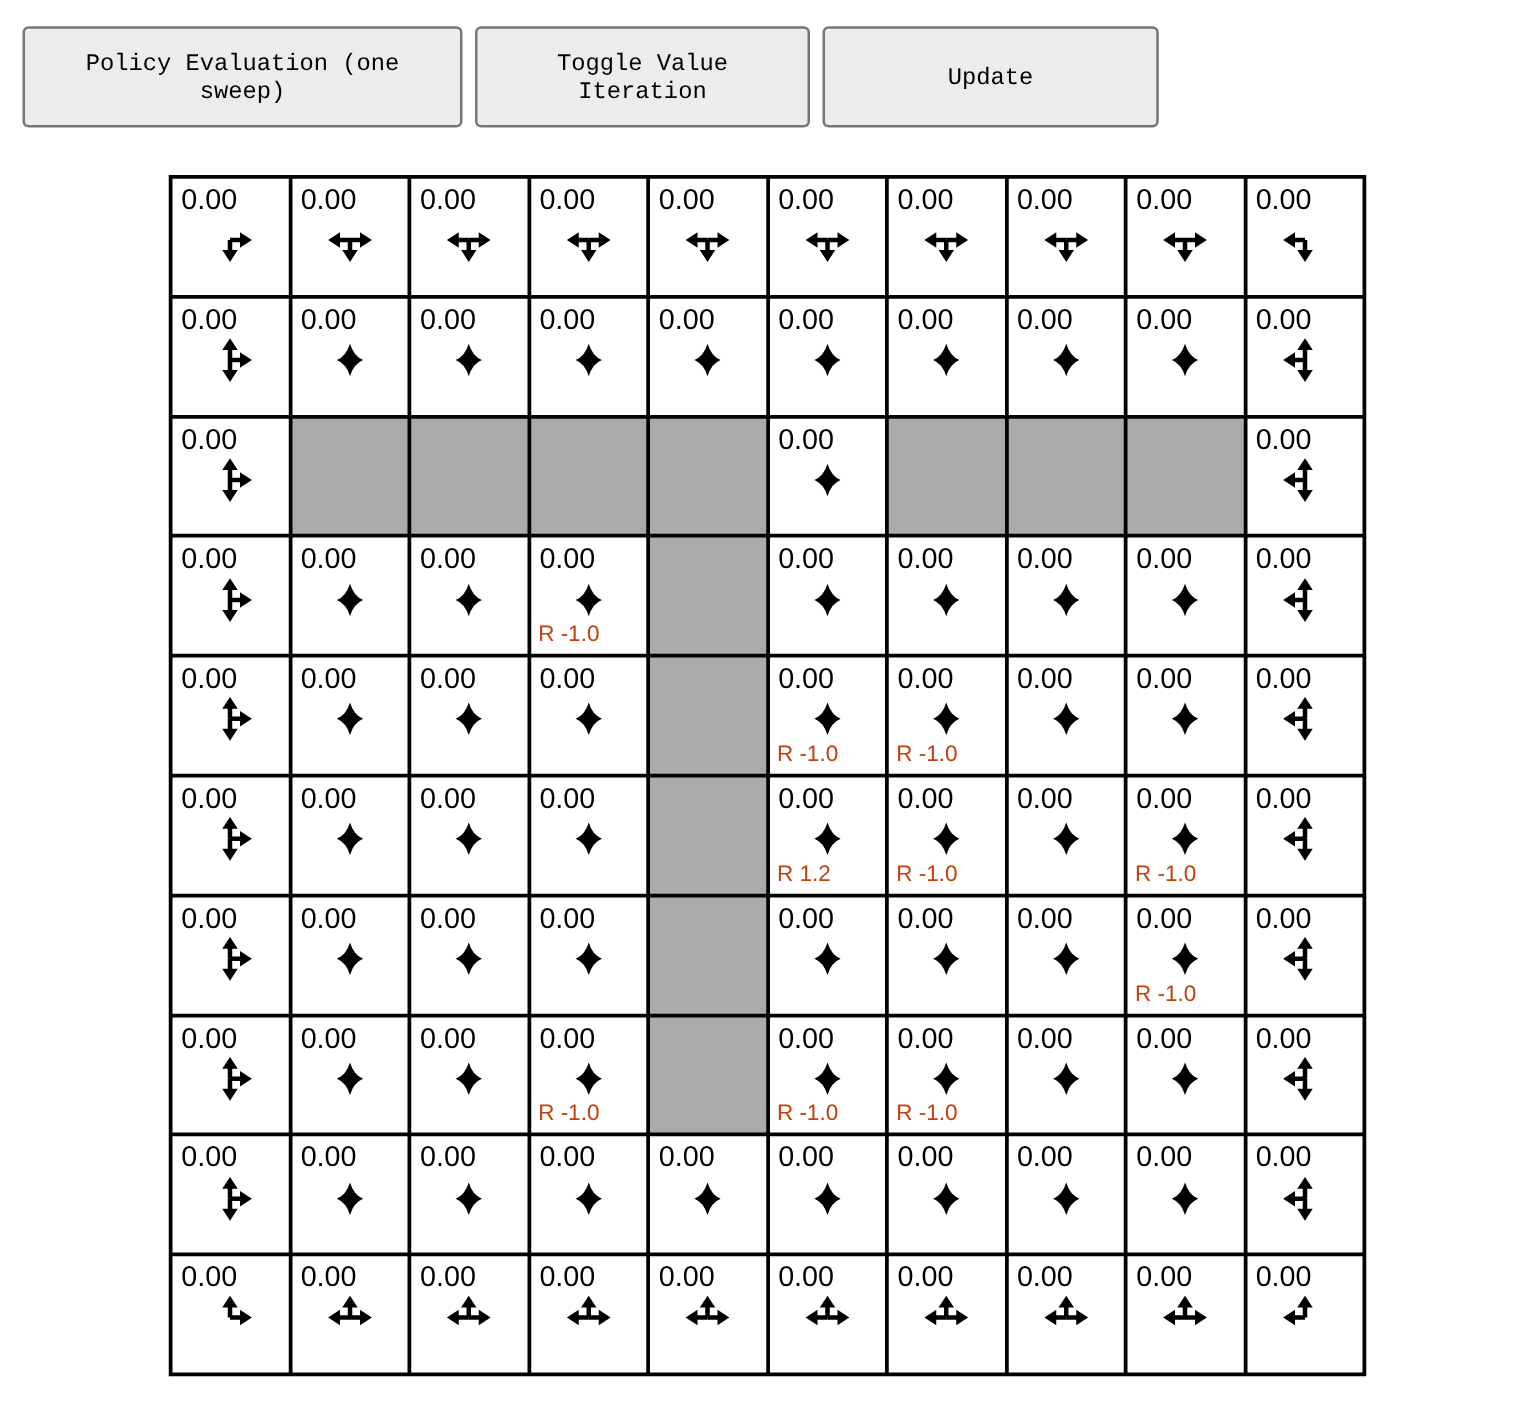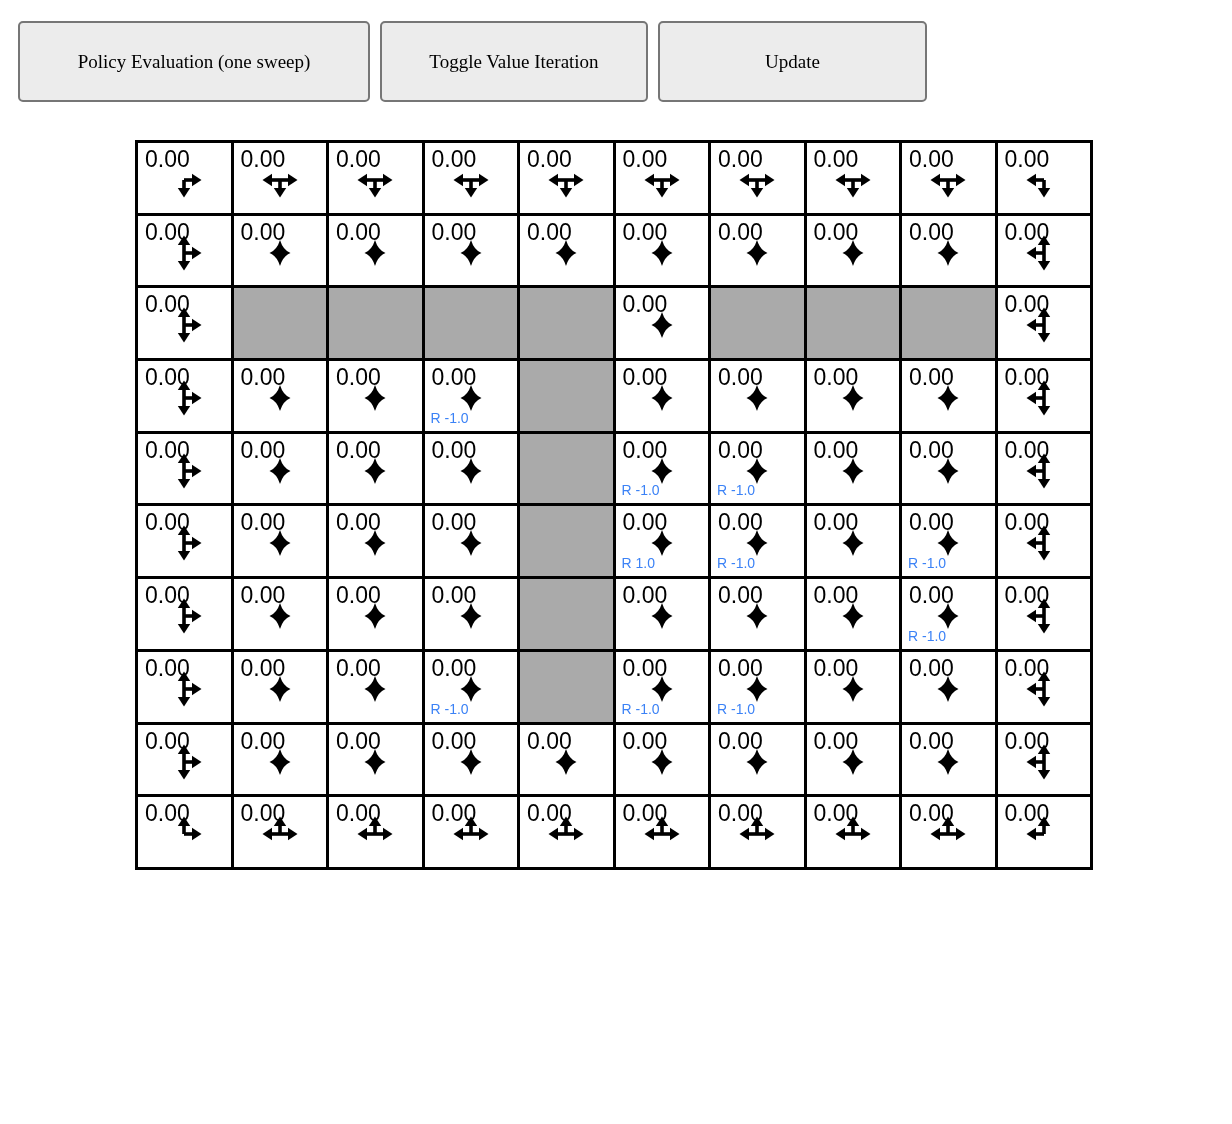--- a/index.html
+++ b/index.html
@@ -11,50 +11,50 @@
   }
   .toolbar {
     position:absolute; left:18px; top:21px;
     display:flex; gap:10px;
   }
   .btn {
     height:81px;
     background:#ececec;
     border:2px solid #767676;
     border-radius:5px;
-    font-family:Liberation Serif, serif;
+    font-family:Liberation Mono, monospace;
     font-size:19px;
     color:#000;
     cursor:pointer;
     box-sizing:border-box;
     padding:0 10px;
   }
   .btn.w-lg { width:352px; }
   .btn.w-md { width:268px; }
   .btn.w-md2 { width:269px; }
   .grid {
     position:absolute; left:135px; top:140px;
-    width:958px; height:730px;
+    width:958px; height:961px;
     background:#000000;
     display:grid;
     grid-template-columns:repeat(10, 1fr);
     grid-template-rows:repeat(10, 1fr);
     gap:3px; padding:3px;
     box-sizing:border-box;
   }
   .cell { background:#ffffff; position:relative; }
   .cell.wall { background:#aaaaaa; }
   .val {
     position:absolute; top:3px; left:7px;
     font-size:23px; line-height:1.2; color:#000;
     white-space:nowrap;
   }
   .rew {
     position:absolute; bottom:5px; left:6px;
-    font-size:14px; color:#3b82f6;
+    font-size:18px; color:#c2410c;
     white-space:nowrap;
   }
   .arr {
     position:absolute; left:50%; top:53%;
     transform:translate(-50%,-50%);
     pointer-events:none;
   }
 </style>
 </head>
 <body>
@@ -438,21 +438,21 @@
       <svg viewBox="-20 -20 40 40" width="40" height="40" class="arr">
         <path d="M 0 -13 Q 3 -3 10.5 0 Q 3 3 0 13 Q -3 3 -10.5 0 Q -3 -3 0 -13 Z" fill="#000000"></path>
       </svg>
     </div>
     <div class="cell wall"></div>
     <div class="cell">
       <div class="val">0.00</div>
       <svg viewBox="-20 -20 40 40" width="40" height="40" class="arr">
         <path d="M 0 -13 Q 3 -3 10.5 0 Q 3 3 0 13 Q -3 3 -10.5 0 Q -3 -3 0 -13 Z" fill="#000000"></path>
       </svg>
-      <div class="rew">R 1.0</div>
+      <div class="rew">R 1.2</div>
     </div>
     <div class="cell">
       <div class="val">0.00</div>
       <svg viewBox="-20 -20 40 40" width="40" height="40" class="arr">
         <path d="M 0 -13 Q 3 -3 10.5 0 Q 3 3 0 13 Q -3 3 -10.5 0 Q -3 -3 0 -13 Z" fill="#000000"></path>
       </svg>
       <div class="rew">R -1.0</div>
     </div>
     <div class="cell">
       <div class="val">0.00</div>

